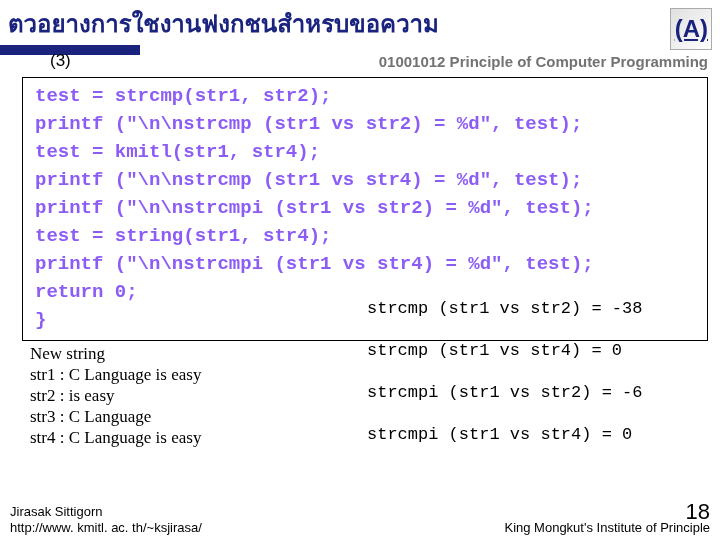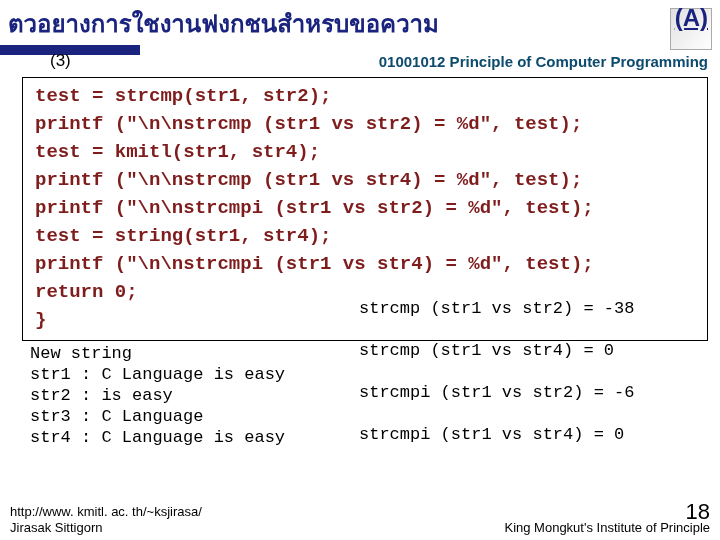--- a/index.html
+++ b/index.html
@@ -6,21 +6,21 @@
   body {
     width: 720px;
     height: 540px;
     background: #fff;
     font-family: sans-serif;
     position: relative;
     overflow: hidden;
   }
   .title-bar {
     display: flex;
-    align-items: flex-start;
+    align-items: flex-end;
     justify-content: space-between;
     padding: 4px 12px 2px 8px;
     gap: 28px;
   }
   .title {
     font-size: 24px;
     font-weight: bold;
     color: #1a237e;
   }
   .title-extra {
@@ -42,49 +42,49 @@
     padding: 0 12px 4px 50px;
     margin-top: -4px;
   }
   .sub-left {
     font-size: 17px;
     color: #000;
   }
   .course {
     font-size: 15px;
     font-weight: bold;
-    color: #0c4a6e;
+    color: #737373;
   }
   .code-box {
     margin: 2px 12px 0 22px;
     border: 1px solid #000;
     padding: 4px 12px 6px 12px;
     font-family: "Courier New", monospace;
     font-size: 19px;
     line-height: 28px;
     font-weight: bold;
-    color: #7f1d1d;
+    color: #8b5cf6;
     background: #fff;
   }
   .lower {
     position: relative;
     margin-top: 2px;
   }
   .left-output {
     position: absolute;
     left: 30px;
     top: 0;
-    font-family: Liberation Mono, monospace;
+    font-family: Liberation Serif, serif;
     font-size: 17px;
     line-height: 21px;
     white-space: pre;
   }
   .right-output {
     position: absolute;
-    left: 359px;
+    left: 367px;
     top: -45px;
     font-family: "Courier New", monospace;
     font-size: 17px;
     line-height: 21px;
     white-space: pre;
   }
   .footer {
     position: absolute;
     bottom: 4px;
     left: 0;
@@ -157,20 +157,20 @@
 
 strcmp (str1 vs str4) = 0
 
 strcmpi (str1 vs str2) = -6
 
 strcmpi (str1 vs str4) = 0</div>
 </div>
 
 <div class="footer">
   <div class="footer-left">
+    <div>Jirasak Sittigorn</div>
     <div>http://www. kmitl. ac. th/~ksjirasa/</div>
-    <div>Jirasak Sittigorn</div>
   </div>
   <div class="footer-right">
     <div class="page-num">18</div>
     <div>King Mongkut's Institute of Principle</div>
   </div>
 </div>
 
 </body></html>

